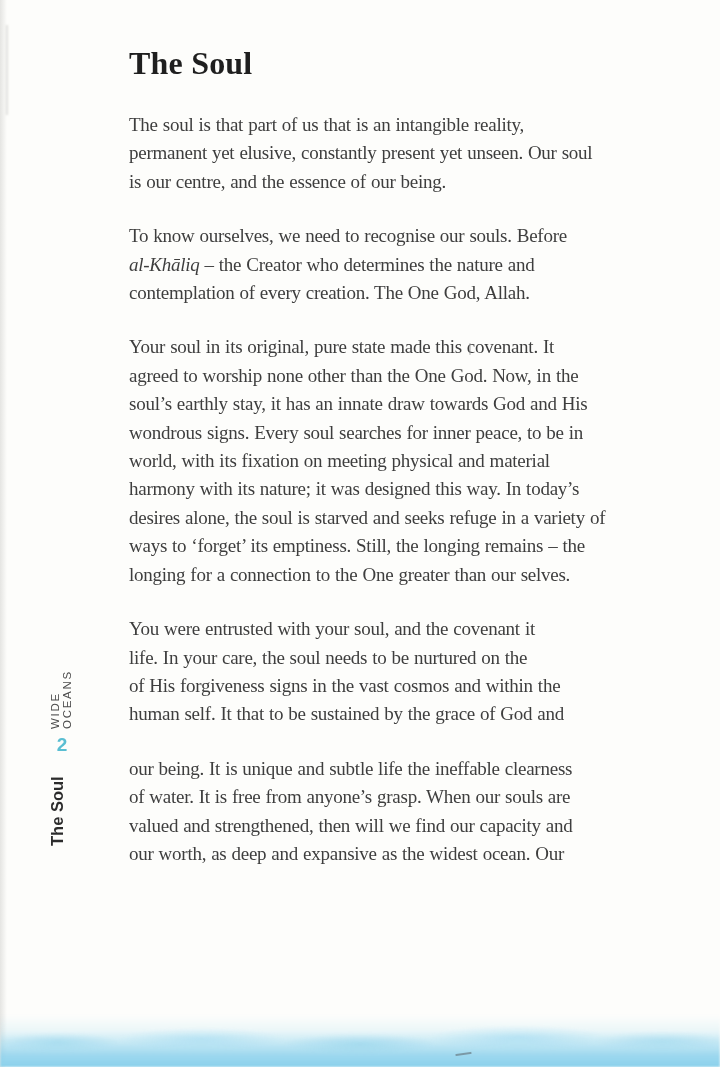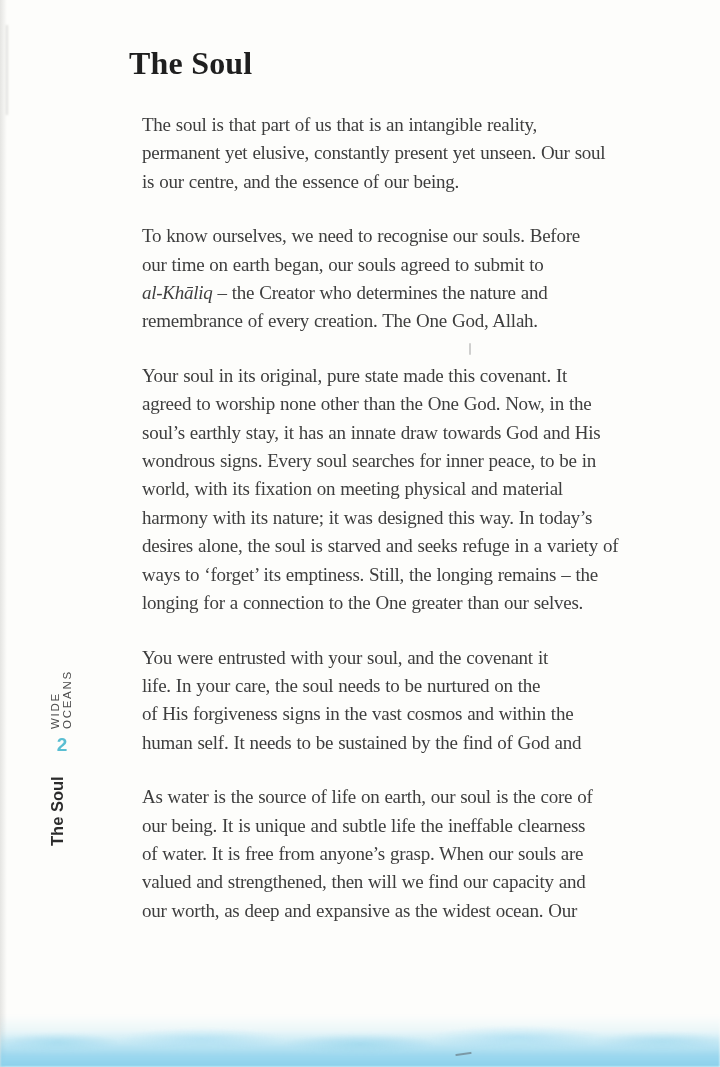--- a/index.html
+++ b/index.html
@@ -21,21 +21,21 @@
   }
   .content {
     position: absolute; left: 129px; top: 44px; width: 560px;
   }
   h1.title {
     font-size: 32px; line-height: 38px; font-weight: 700;
     color: #1f1f1f; margin: 0 0 29px 0; letter-spacing: 0.2px;
   }
   .para {
     font-size: 19px; line-height: 28.4px; color: #3e3e3e;
-    margin: 0 0 26px 13px; letter-spacing: -0.25px; word-spacing: 0.5px;
+    margin: 0 0 26px 0; letter-spacing: -0.25px; word-spacing: 0.5px;
   }
   .para .line { display: block; white-space: nowrap; }
   .para em { }
   
   .sidebar-book-title {
     position: absolute; left: 52px; top: 633px; height: 96px; width: 17px;
     writing-mode: vertical-rl; transform: rotate(180deg);
     font-family: "Liberation Sans", sans-serif;
     font-size: 11.5px; letter-spacing: 1.7px; color: #4c4c4c;
     display: flex; align-items: center; justify-content: center;
@@ -89,43 +89,41 @@
 <main class="content">
   <h1 class="title">The Soul</h1>
   <div>
       <p class="para">
         <span class="line">The soul is that part of us that is an intangible reality,</span>
         <span class="line">permanent yet elusive, constantly present yet unseen. Our soul</span>
         <span class="line">is our centre, and the essence of our being.</span>
       </p>
       <p class="para">
         <span class="line">To know ourselves, we need to recognise our souls. Before</span>
-        <span class="line">our time on earth began, our souls agreed to submit to</span>
         <span class="line"><em>al-Khāliq</em> – the Creator who determines the nature and</span>
-        <span class="line">remembrance of every creation. The One God, Allah.</span>
+        <span class="line">contemplation of every creation. The One God, Allah.</span>
       </p>
       <p class="para">
         <span class="line">Your soul in its original, pure state made this covenant. It</span>
         <span class="line">agreed to worship none other than the One God. Now, in the</span>
         <span class="line">soul’s earthly stay, it has an innate draw towards God and His</span>
         <span class="line">wondrous signs. Every soul searches for inner peace, to be in</span>
         <span class="line">world, with its fixation on meeting physical and material</span>
         <span class="line">harmony with its nature; it was designed this way. In today’s</span>
         <span class="line">desires alone, the soul is starved and seeks refuge in a variety of</span>
         <span class="line">ways to ‘forget’ its emptiness. Still, the longing remains – the</span>
         <span class="line">longing for a connection to the One greater than our selves.</span>
       </p>
       <p class="para">
         <span class="line">You were entrusted with your soul, and the covenant it</span>
         <span class="line">life. In your care, the soul needs to be nurtured on the</span>
         <span class="line">of His forgiveness signs in the vast cosmos and within the</span>
-        <span class="line">human self. It needs to be sustained by the find of God and</span>
+        <span class="line">human self. It that to be sustained by the grace of God and</span>
       </p>
       <p class="para">
-        <span class="line">As water is the source of life on earth, our soul is the core of</span>
         <span class="line">our being. It is unique and subtle life the ineffable clearness</span>
         <span class="line">of water. It is free from anyone’s grasp. When our souls are</span>
         <span class="line">valued and strengthened, then will we find our capacity and</span>
         <span class="line">our worth, as deep and expansive as the widest ocean. Our</span>
       </p>
     </div>
 </main>
 
 <div class="sidebar-book-title">WIDE OCEANS</div>
 <div class="sidebar-page-number" style="color: rgb(90, 190, 210);">2</div>

